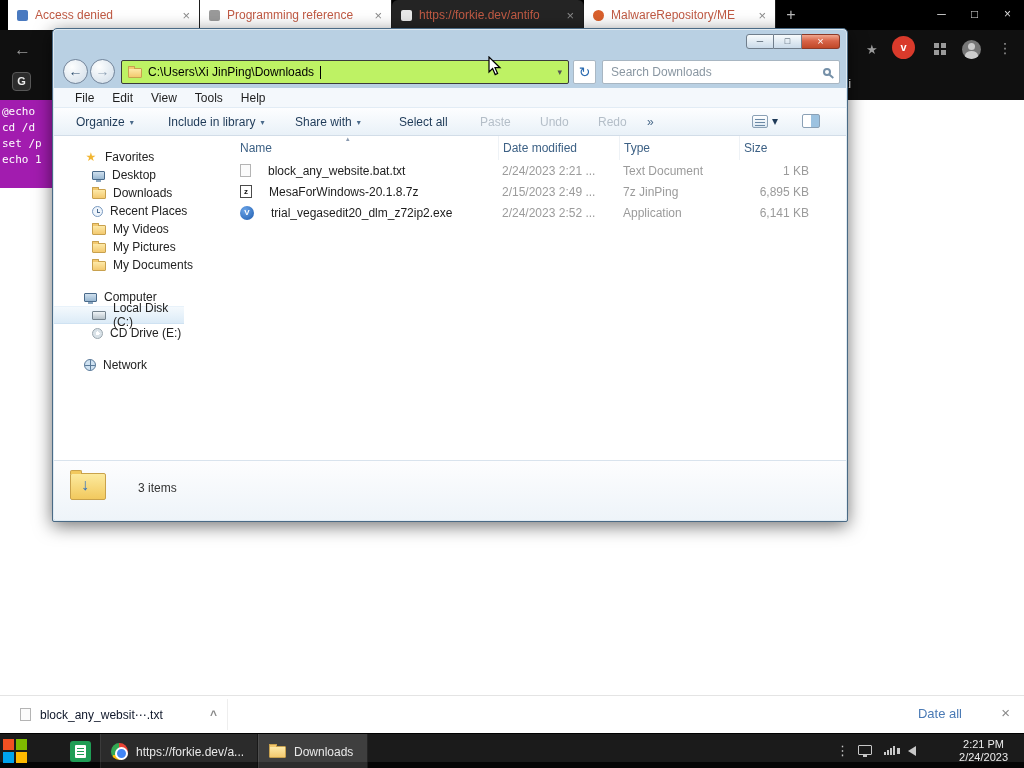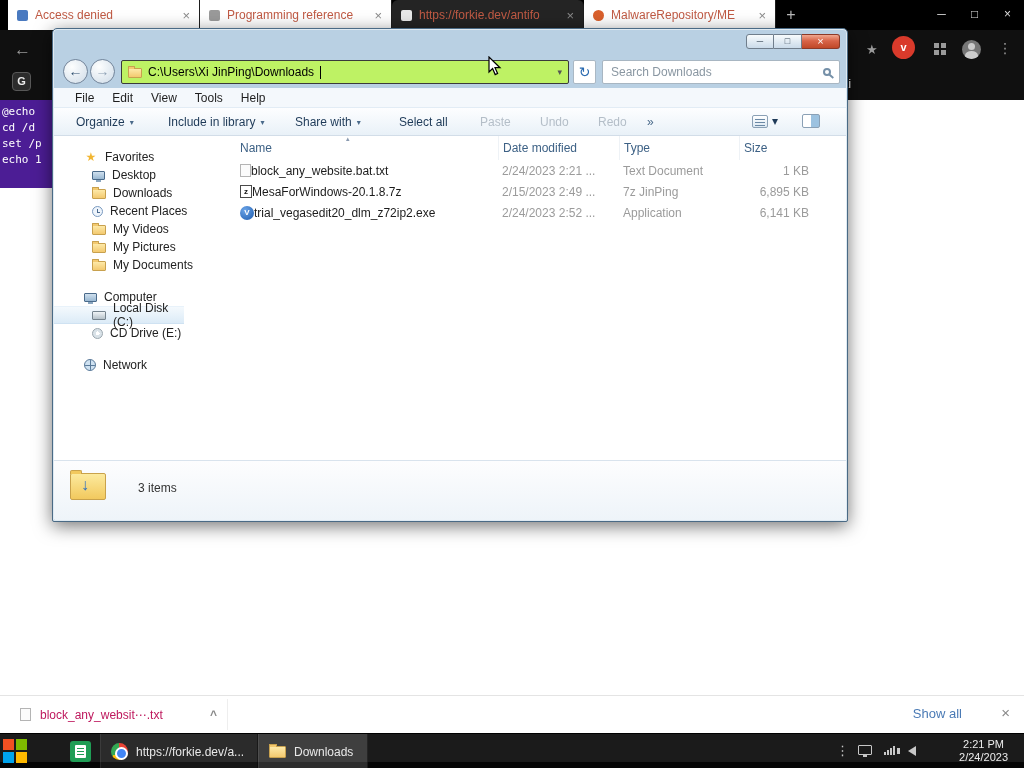--- a/index.html
+++ b/index.html
@@ -26,21 +26,21 @@
   .icon-grid i{background:#9a9a9a;}
   .avatar{position:absolute;left:962px;top:40px;width:19px;height:19px;border-radius:50%;background:#777;overflow:hidden;}
   .avatar:before{content:"";position:absolute;left:6px;top:3px;width:7px;height:7px;border-radius:50%;background:#ccc;}
   .avatar:after{content:"";position:absolute;left:3px;top:11px;width:13px;height:9px;border-radius:50%;background:#ccc;}
   .icon-dots{position:absolute;left:998px;top:40px;color:#9a9a9a;font-size:14px;}
   .gbadge{position:absolute;left:12px;top:72px;width:19px;height:19px;border-radius:4px;background:#2c2c2c;border:1px solid #585858;color:#eee;font-weight:bold;font-size:11px;line-height:17px;text-align:center;}
   .aitext{position:absolute;left:841px;top:76px;color:#f0f0f0;font-size:13px;}
 
   
   .pagebg{position:absolute;left:0;top:100px;width:1024px;height:595px;background:#fff;}
-  .terminal{position:absolute;left:0;top:100px;width:52px;height:88px;background:#4c1d95;color:#fff;font-family:"DejaVu Sans Mono",monospace;font-size:11px;line-height:16px;padding:4px 0 0 2px;white-space:nowrap;overflow:hidden;}
+  .terminal{position:absolute;left:0;top:100px;width:52px;height:88px;background:#a21caf;color:#fff;font-family:"DejaVu Sans Mono",monospace;font-size:11px;line-height:16px;padding:4px 0 0 2px;white-space:nowrap;overflow:hidden;}
 
   
   .explorer{position:absolute;left:52px;top:28px;width:796px;height:494px;background:#b9d0e3;border:1px solid #4a6a85;border-radius:5px 5px 2px 2px;box-shadow:0 4px 18px rgba(0,0,0,.55), inset 0 0 0 1px rgba(255,255,255,.55);}
   .x-controls{position:absolute;top:5px;right:7px;display:flex;}
   .x-btn{width:28px;height:15px;border:1px solid #707e8c;background:linear-gradient(#f8fbfd,#cadbe9);color:#3a4a58;font-size:9px;line-height:13px;text-align:center;}
   .x-btn.first{border-radius:3px 0 0 3px;}
   .x-btn.mid{border-left:0;}
   .x-close{width:38px;height:15px;border:1px solid #8c3a28;border-left:0;border-radius:0 3px 3px 0;background:linear-gradient(#f0a890,#d86448 45%,#c04828);color:#fff;font-size:11px;line-height:13px;text-align:center;}
   .x-nav{position:absolute;left:0;top:27px;right:0;height:32px;}
   .nav-circle{position:absolute;top:3px;width:25px;height:25px;border-radius:50%;border:1px solid #72849a;background:radial-gradient(circle at 35% 30%,#fdfefe,#cfdce8);text-align:center;line-height:23px;font-size:14px;color:#2f4f6f;}
@@ -89,38 +89,38 @@
   .ic-globe:before{content:"";position:absolute;top:5px;left:0;right:0;height:1px;background:#5a7a9a;}
   .ic-globe:after{content:"";position:absolute;top:0;bottom:0;left:5px;width:1px;background:#5a7a9a;}
 
   
   .x-filelist{position:absolute;left:170px;top:0;right:0;bottom:60px;font-size:12px;}
   .fl-header{display:grid;grid-template-columns:262px 121px 120px 92px;height:24px;align-items:center;color:#3d6185;padding-left:12px;position:relative;}
   .hcell{height:100%;display:flex;align-items:center;padding-left:4px;border-left:1px solid #eef2f6;}
   .hcell.hc0{border-left:0;}
   .sortmark{position:absolute;left:122px;top:-1px;font-size:7px;color:#8a9ab0;}
   .fl-row{display:grid;grid-template-columns:262px 121px 120px 92px;height:21px;align-items:center;padding-left:12px;}
-  .fl-name{display:flex;align-items:center;gap:0;color:#1c1c1c;padding-left:4px;white-space:nowrap;overflow:hidden;}
+  .fl-name{display:flex;align-items:center;gap:17px;color:#1c1c1c;padding-left:4px;white-space:nowrap;overflow:hidden;}
   .fl-dim{color:#9b9b9b;padding-left:4px;white-space:nowrap;overflow:hidden;}
   .fl-size{color:#9b9b9b;text-align:right;padding-right:22px;}
   .ic-page{width:11px;height:13px;background:#fbfbfb;border:1px solid #b4b4b4;}
   .ic-7z{width:12px;height:13px;background:#fff;border:1px solid #4a4a4a;font-weight:bold;font-size:8px;line-height:12px;color:#111;text-align:center;}
   .ic-exe{width:14px;height:14px;border-radius:50%;background:radial-gradient(circle at 35% 30%,#6aa4e8,#1e5cae);color:#fff;font-weight:bold;font-size:8px;line-height:14px;text-align:center;}
 
   
   .x-statuspane{position:absolute;left:0;right:0;bottom:0;height:60px;border-top:1px solid #d9e3ed;background:linear-gradient(#fdfdfe,#eef4f9);}
   .dlfolder{position:absolute;left:16px;top:12px;width:36px;height:27px;background:linear-gradient(#fcea9e,#f2c95e);border:1px solid #c9a24b;border-radius:2px;}
   .dlfolder:before{content:"";position:absolute;top:-4px;left:-1px;width:10px;height:3px;background:#f2c95e;border:1px solid #c9a24b;border-bottom:0;border-radius:2px 2px 0 0;}
   .dlfolder .arr{position:absolute;left:10px;top:2px;color:#2f6fc0;font-weight:bold;font-size:16px;}
   .statustext{position:absolute;left:84px;top:20px;font-size:12px;color:#333;}
 
   
   .downloadbar{position:absolute;left:0;top:695px;width:1024px;height:38px;background:#fff;border-top:1px solid #e4e4e4;}
   .dlchip{position:absolute;left:10px;top:3px;height:31px;width:218px;display:flex;align-items:center;gap:9px;padding:0 10px;border-right:1px solid #eee;}
-  .dlchip .fname{font-size:12px;color:#be185d;flex:1;white-space:nowrap;overflow:hidden;}
+  .dlchip .fname{font-size:12px;color:#0f172a;flex:1;white-space:nowrap;overflow:hidden;}
   .dlchip .chev{color:#8a8a8a;font-size:12px;font-weight:bold;}
   .showall{position:absolute;right:62px;top:10px;font-size:13px;color:#4a7ab5;}
   .dlclose{position:absolute;right:14px;top:8px;font-size:15px;color:#8a8a8a;}
 
   
   .taskbar{position:absolute;left:0;top:733px;width:1024px;height:29px;background:#1b1b1b;border-top:1px solid #000;}
   .startbtn{position:absolute;left:3px;top:5px;width:25px;height:25px;display:grid;grid-template-columns:11px 11px;grid-template-rows:11px 11px;gap:2px;}
   .startbtn i:nth-child(1){background:#f25022;}
   .startbtn i:nth-child(2){background:#7fba00;}
   .startbtn i:nth-child(3){background:#00a4ef;}
@@ -365,21 +365,21 @@
 
   </div>
 </div>
 
 <div class="downloadbar">
   <div class="dlchip">
     <span class="ic ic-page"></span>
     <span class="fname">block_any_websit⋯.txt</span>
     <span class="chev">^</span>
   </div>
-  <span class="showall">Show all</span>
+  <span class="showall">Date all</span>
   <span class="dlclose">×</span>
 </div>
 
 <div class="taskbar">
   <div class="startbtn">
       <i></i>
       <i></i>
       <i></i>
       <i></i>
     </div>

